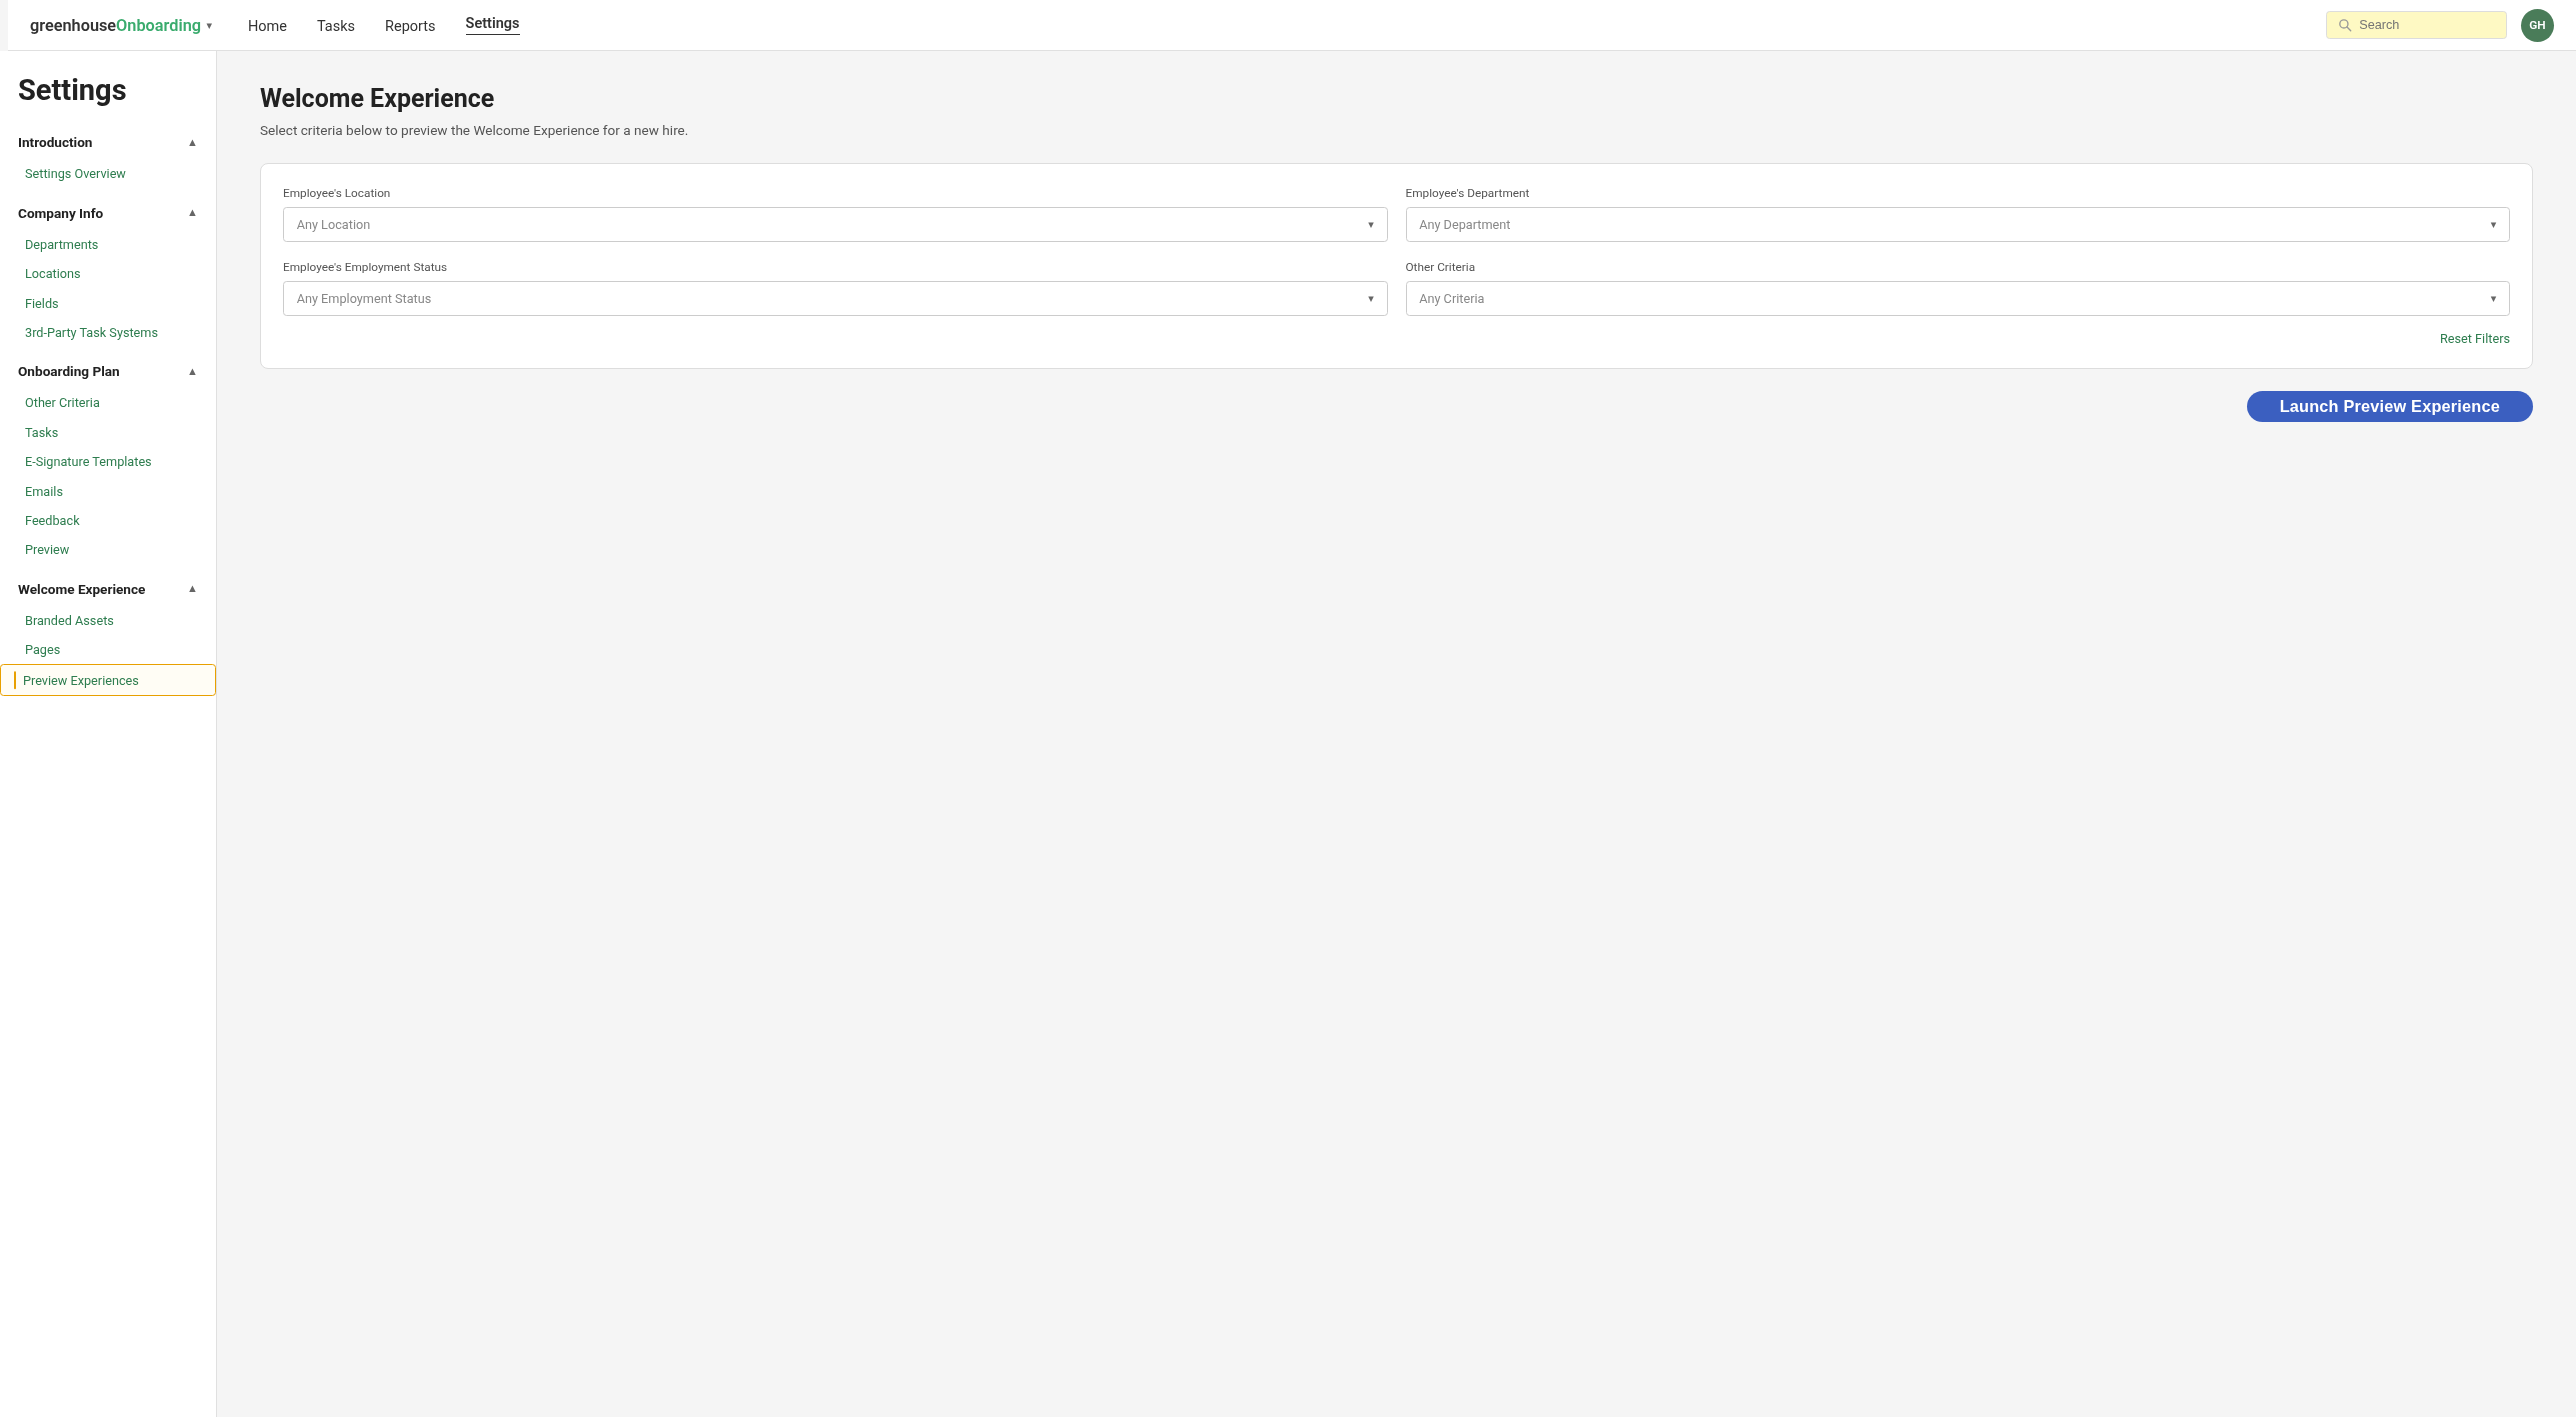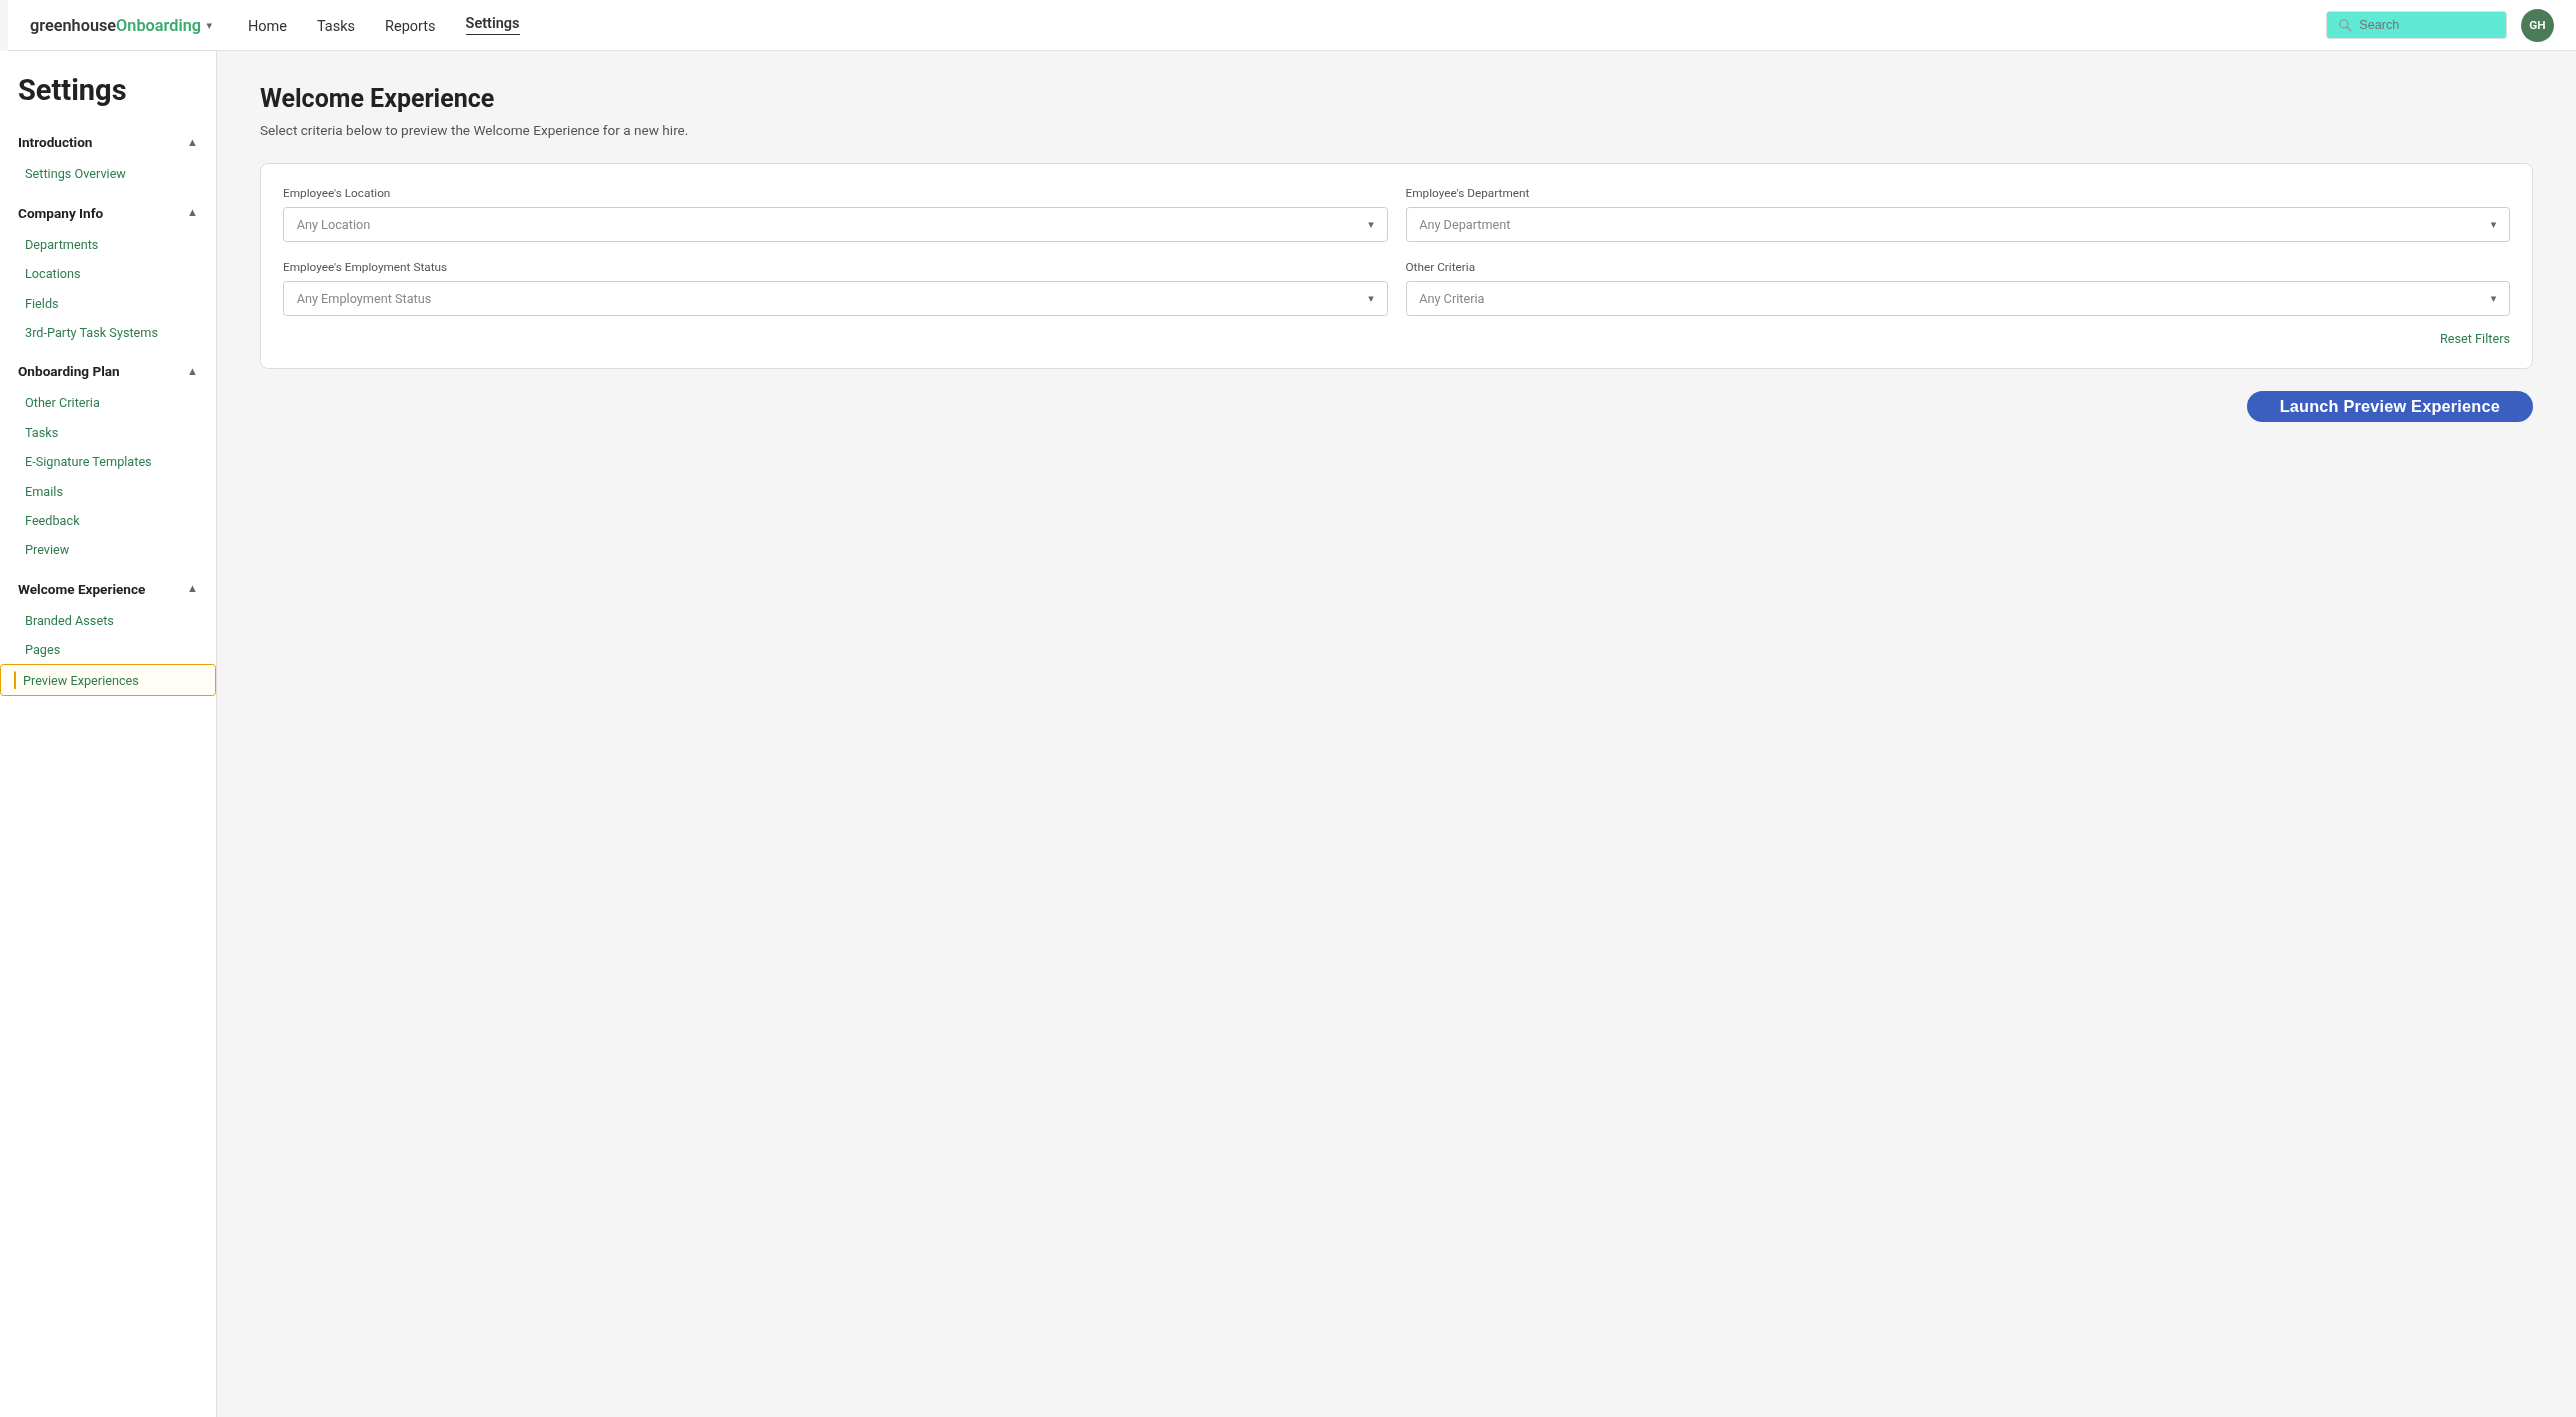--- a/index.html
+++ b/index.html
@@ -63,21 +63,21 @@
       padding-bottom: 1.8px;
     }
     .nav-right {
       display: flex;
       align-items: center;
       gap: 14.5px;
     }
     .search-box {
       display: flex;
       align-items: flex-start;
-      background: #5eead4;
+      background: #fef9c3;
       border: 0.9px solid #ddd;
       border-radius: 3.6px;
       padding: 6px 11px;
       width: 181px;
       gap: 7.2px;
     }
     .search-box input {
       border: none;
       background: transparent;
       outline: none;

